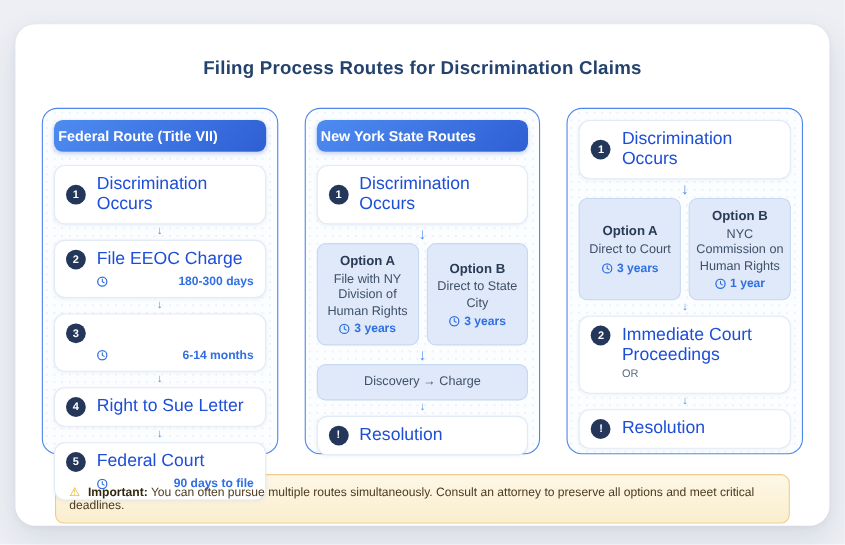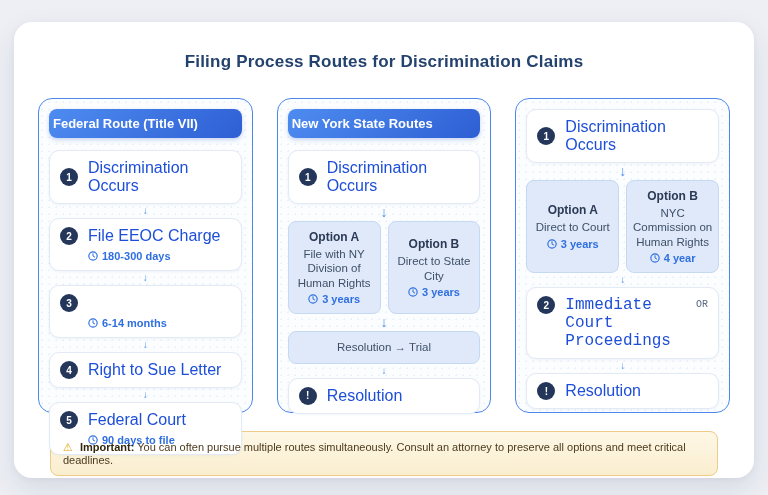--- a/index.html
+++ b/index.html
@@ -42,42 +42,42 @@
   }
   .step-main { display:flex; align-items:center; gap:10px; }
   .num-circle {
     width:18px; height:18px; min-width:18px; border-radius:50%;
     background:#24365a; color:#ffffff; font-size:10px; font-weight:bold;
     display:flex; align-items:center; justify-content:center;
   }
   .step-title { color:#1d4ed8; font-size:16px; }
   .step-time {
     color:#2f6fe0; font-size:11px; font-weight:bold;
-    margin:5px 0 0 28px; display:flex; align-items:center; gap:4px;
+    margin:5px 0 0 28px; display:flex; align-items:center; gap:4px;justify-content:space-between;
   }
   .clock { width:10px; height:10px; }
   .arrow {
     text-align:center; color:#4a90e8; font-size:10px; line-height:10px;
     padding:2px 0;
   }
   .arrow.big { font-size:14px; line-height:13px; }
   .options-row { display:flex; gap:7px; }
   .option-box {
     flex:1; background:#dfe9f9; border:1px solid #c5d9f2; border-radius:8px;
     padding:8px 5px; text-align:center;
     display:flex; flex-direction:column; justify-content:center; gap:3px;
   }
   .option-title { color:#2b3a55; font-size:12px; font-weight:bold; }
   .option-desc { color:#3f5069; font-size:11.5px; line-height:1.25; }
   .option-time {
     color:#2f6fe0; font-size:11px; font-weight:bold;
     display:flex; align-items:center; justify-content:center; gap:4px;
   }
   .or-label { color:#5a6b85; font-size:10px; margin:3px 0; }
-  .step-lines { display:flex; flex-direction:row;font-family:Liberation Mono, monospace; }
+  .step-lines { display:flex; flex-direction:column; }
   .warning-banner {
     margin:18px 12px 0 12px;
     background:linear-gradient(180deg,#fdf7e6,#faeecf);
     border:1px solid #eecb86; border-radius:8px;
     padding:9px 12px; text-align:left;
     font-size:11px; color:#4c3a1e;
   }
   .warn-icon { color:#e6a817; margin-right:4px; }
   .warn-label { font-weight:bold; color:#33270e; }
 </style>
@@ -184,21 +184,21 @@
                 <path d="M6 3.2V6l2 1.2" fill="none" stroke="#2f6fe0" stroke-width="1.2" stroke-linecap="round"></path>
               </svg>
             <span>3 years</span>
           </div>
         </div>
       </div>
       <div class="arrow big">↓</div>
 
       <div class="options-row">
         <div class="option-box">
-          <div class="option-desc">Resolution → Trial</div>
+          <div class="option-desc">Discovery → Charge</div>
         </div>
       </div>
       <div class="arrow">↓</div>
 
       <div class="step-card">
         <div class="step-main">
           <span class="num-circle">!</span>
           <span class="step-title">Resolution</span>
         </div>
       </div>
@@ -227,21 +227,21 @@
           </div>
         </div>
         <div class="option-box">
           <div class="option-title">Option B</div>
           <div class="option-desc">NYC Commission on Human Rights</div>
           <div class="option-time">
             <svg class="clock" viewBox="0 0 12 12">
                 <circle cx="6" cy="6" r="5" fill="none" stroke="#2f6fe0" stroke-width="1.4"></circle>
                 <path d="M6 3.2V6l2 1.2" fill="none" stroke="#2f6fe0" stroke-width="1.2" stroke-linecap="round"></path>
               </svg>
-            <span>4 year</span>
+            <span>1 year</span>
           </div>
         </div>
       </div>
       <div class="arrow">↓</div>
 
       <div class="step-card">
         <div class="step-main" style="align-items:flex-start;">
           <span class="num-circle">2</span>
           <span class="step-lines">
             <span class="step-title">Immediate Court Proceedings</span>

